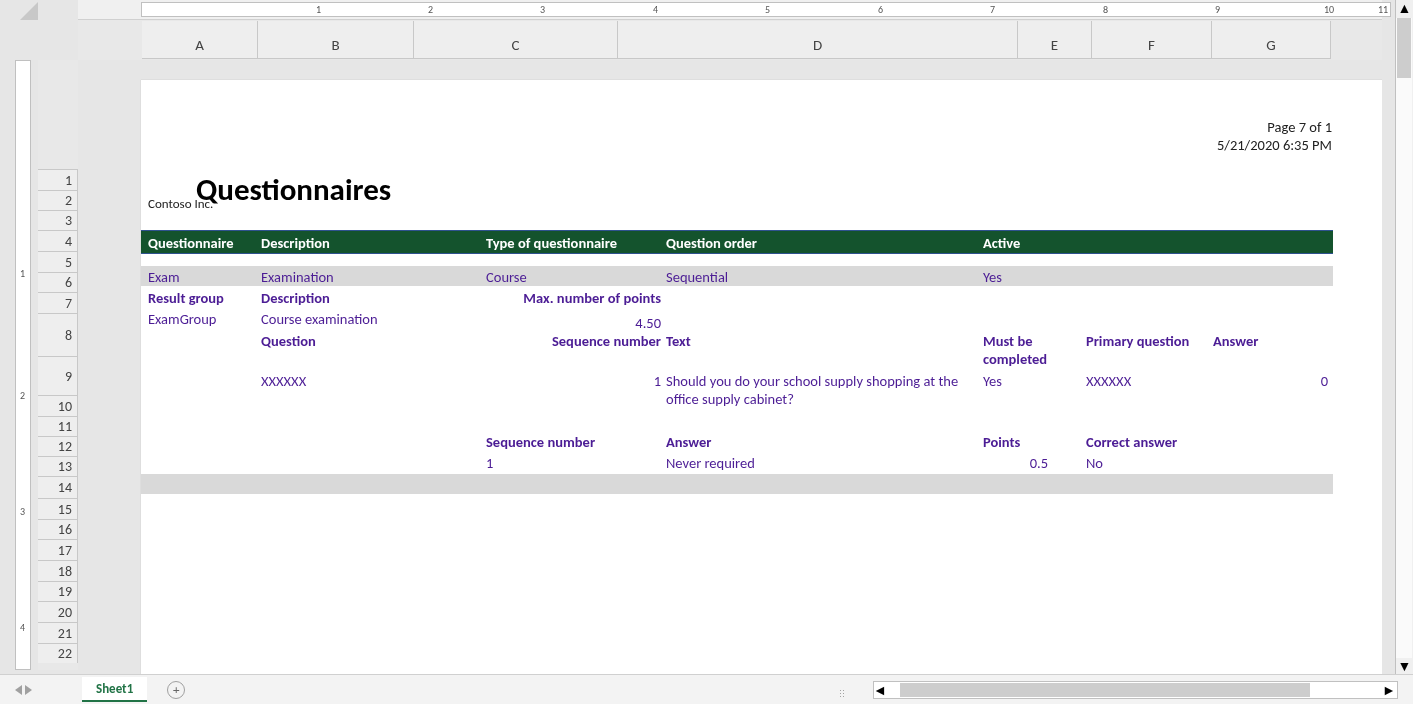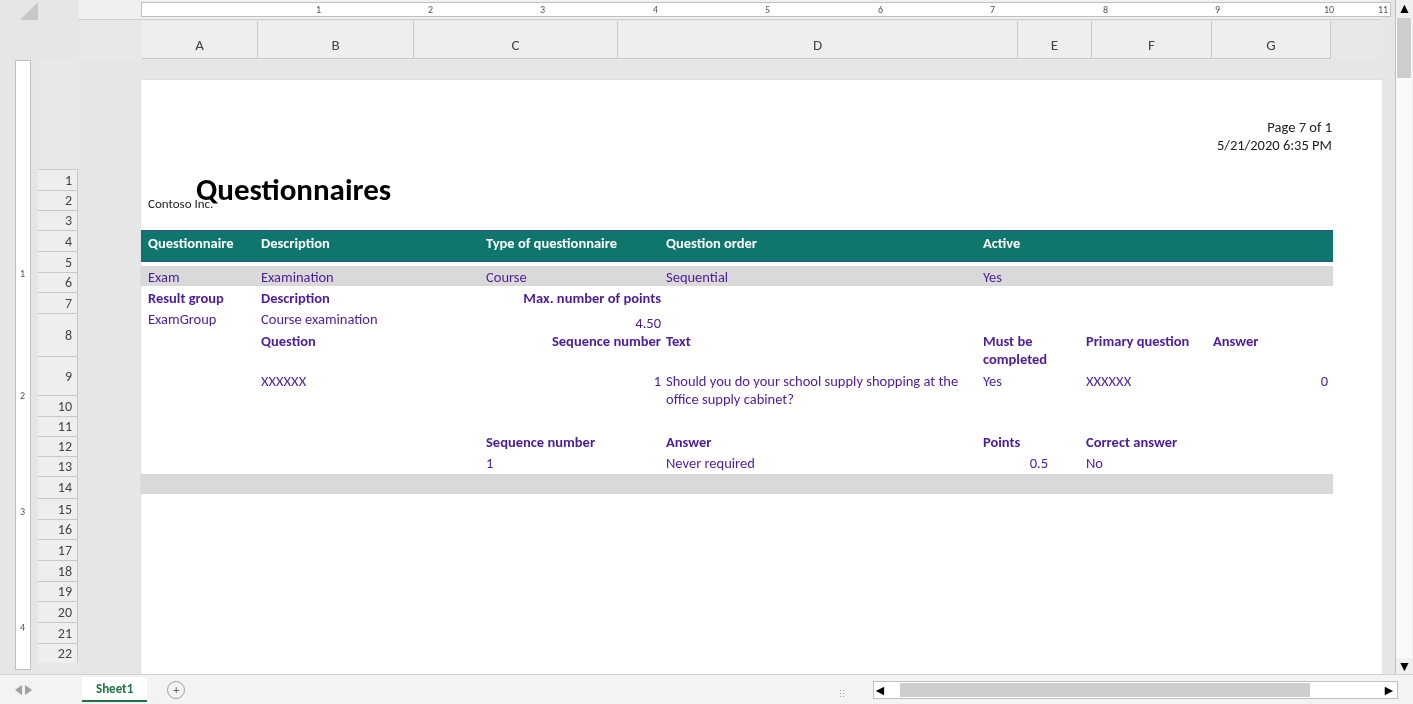--- a/index.html
+++ b/index.html
@@ -133,22 +133,22 @@
   position: absolute;
   left: 7px; top: 116px;
   font-size: 13px;
   color: #222;
 }
 
 .blue-bar {
   position: absolute;
   left: 0px; top: 150px;
   width: 1192px;
-  height: 32px;
-  background: #0f766e;
+  height: 24px;
+  background: #14532d;
   border-top: 1px solid #2F528F;
   border-bottom: 1px solid #2F528F;
   color: #fff;
   font-weight: bold;
   font-size: 14.5px;
 }
 .blue-bar span { position: absolute; top: 3px; }
 
 .grey-row {
   position: absolute;

